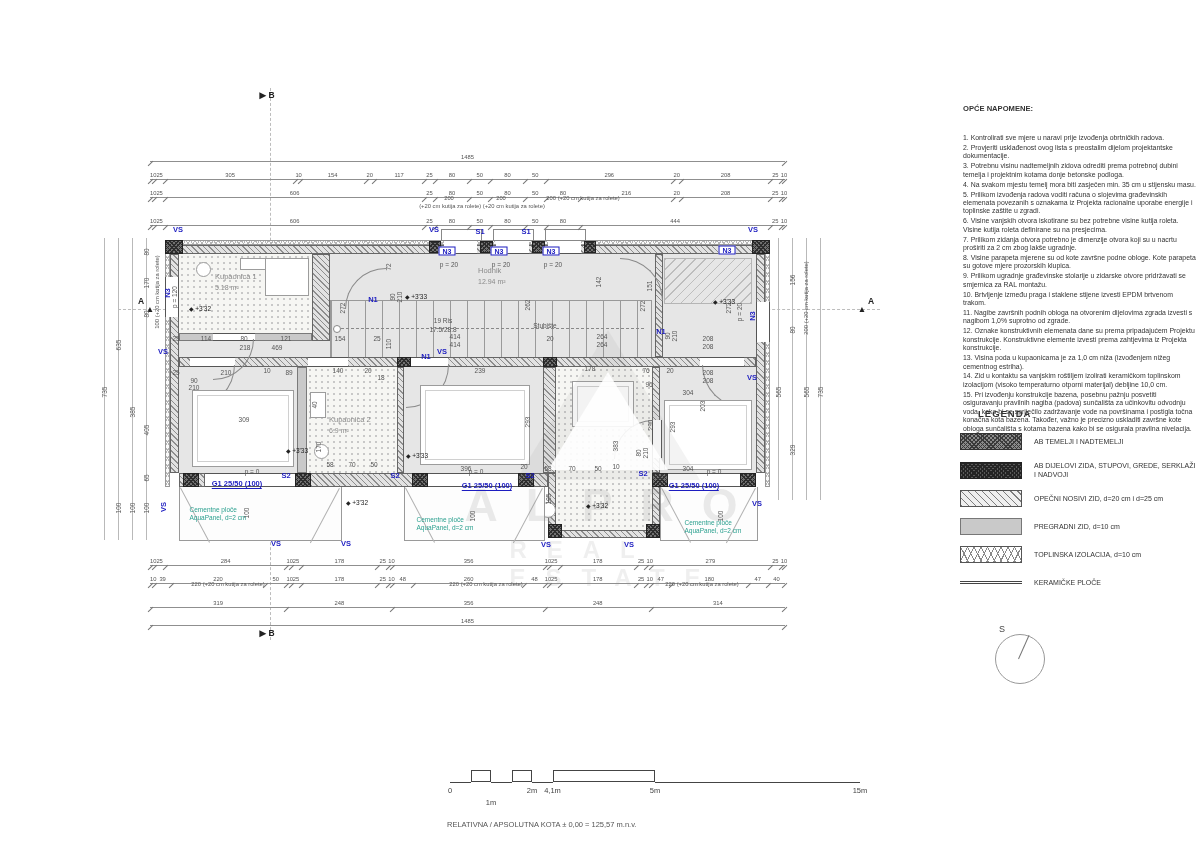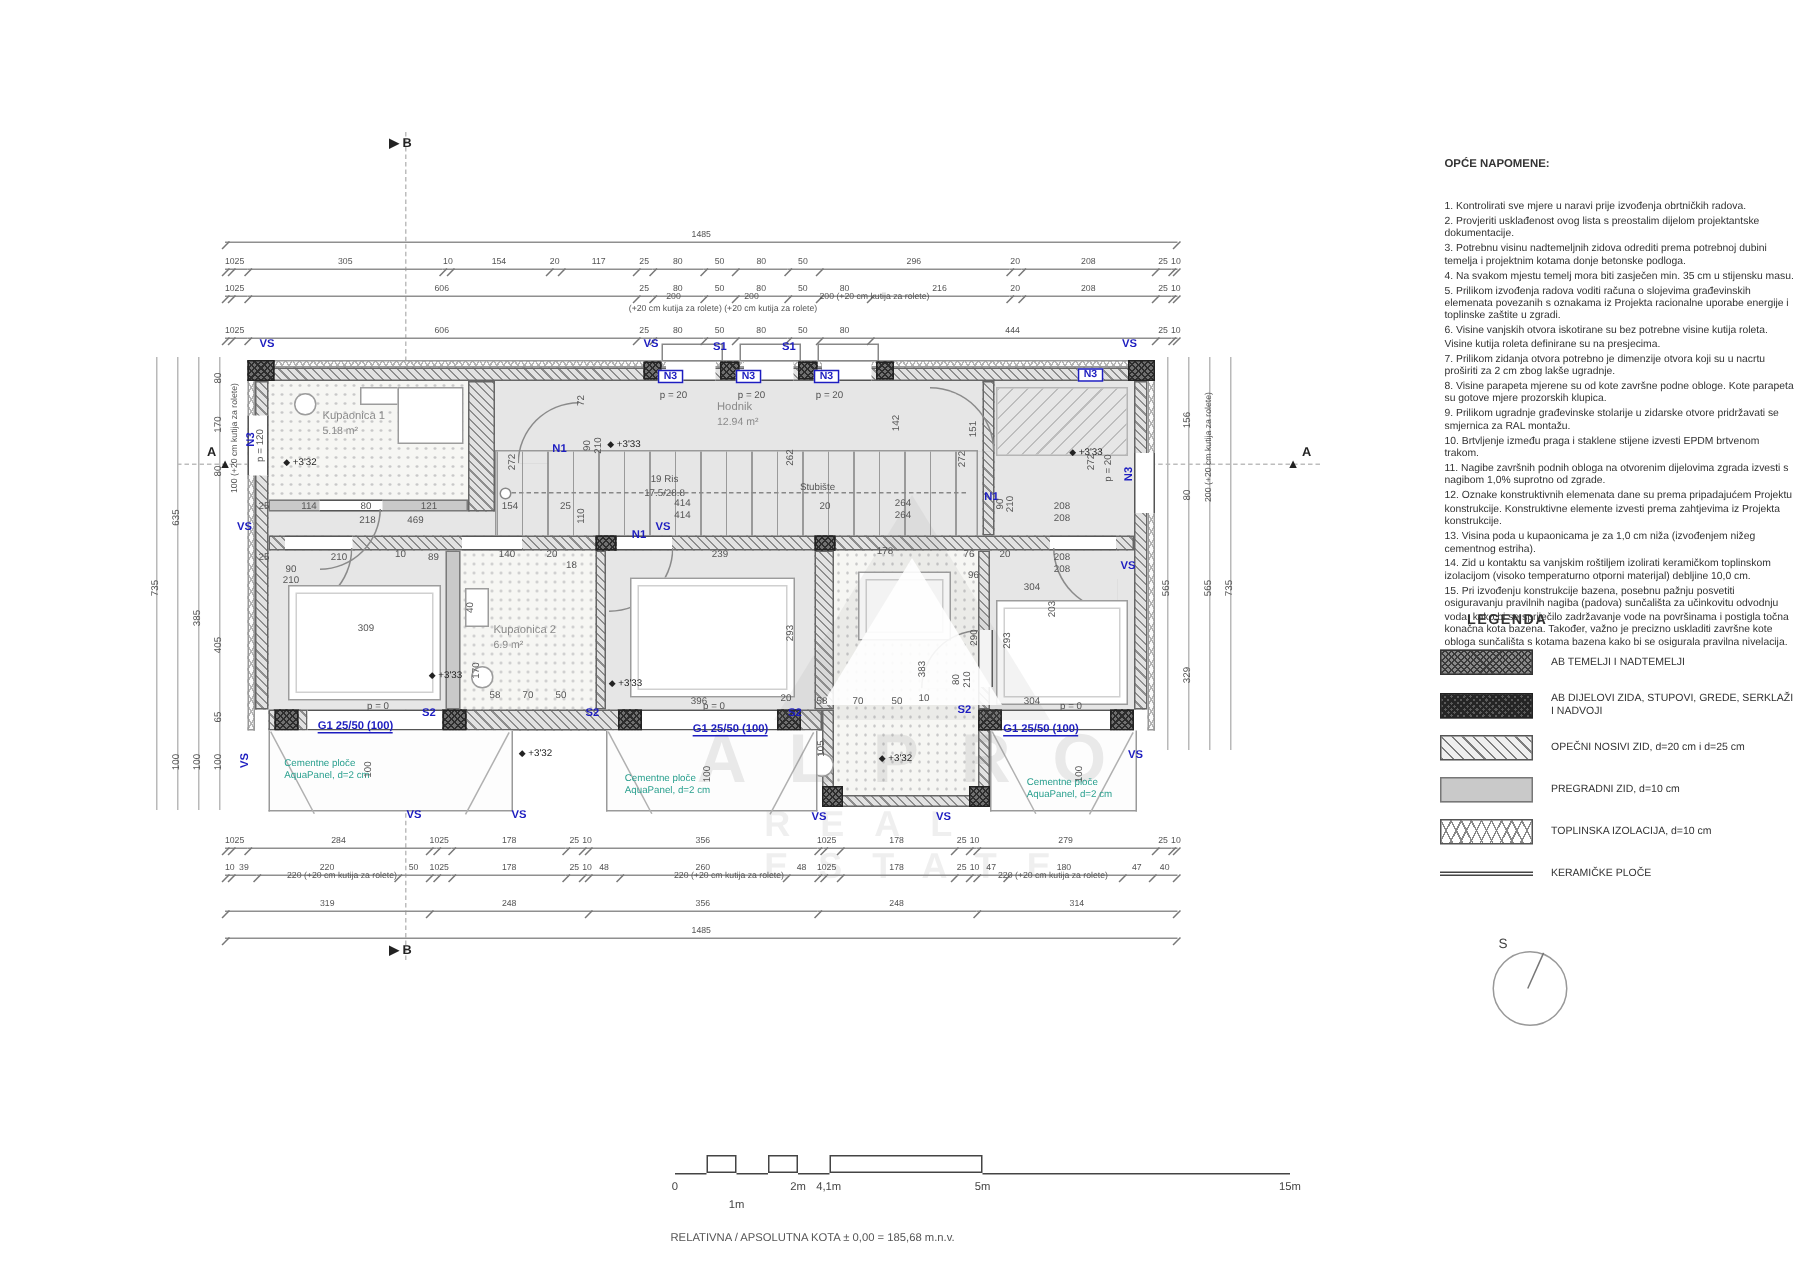--- a/index.html
+++ b/index.html
@@ -780,14 +780,14 @@
       <div class="sb-hi" style="left: 102.5px; top: 0px; width: 102.5px;"></div>
       <div class="sb-lo" style="left: 205px; top: 0px; width: 205px;"></div>
       <span class="sb-t" style="left: 0px; top: 16px;">0</span>
       <span class="sb-t" style="left: 41px; top: 28px;">1m</span>
       <span class="sb-t" style="left: 82px; top: 16px;">2m</span>
       <span class="sb-t" style="left: 102.5px; top: 16px;">4,1m</span>
       <span class="sb-t" style="left: 205px; top: 16px;">5m</span>
       <span class="sb-t" style="left: 410px; top: 16px;">15m</span>
     </div>
 
-  <div class="kota" style="left:447px;top:820px;">RELATIVNA / APSOLUTNA KOTA  ± 0,00 = 185,68 m.n.v.</div>
+  <div class="kota" style="left:447px;top:820px;">RELATIVNA / APSOLUTNA KOTA  ± 0,00 = 125,57 m.n.v.</div>
 </div>
 
 </body></html>

